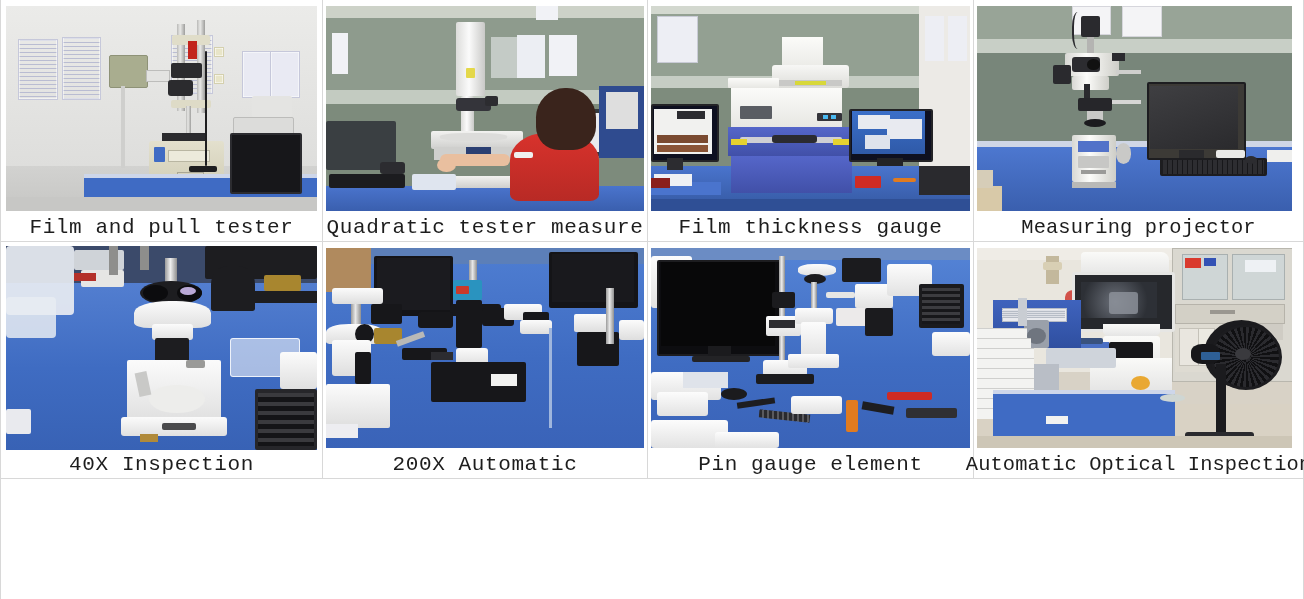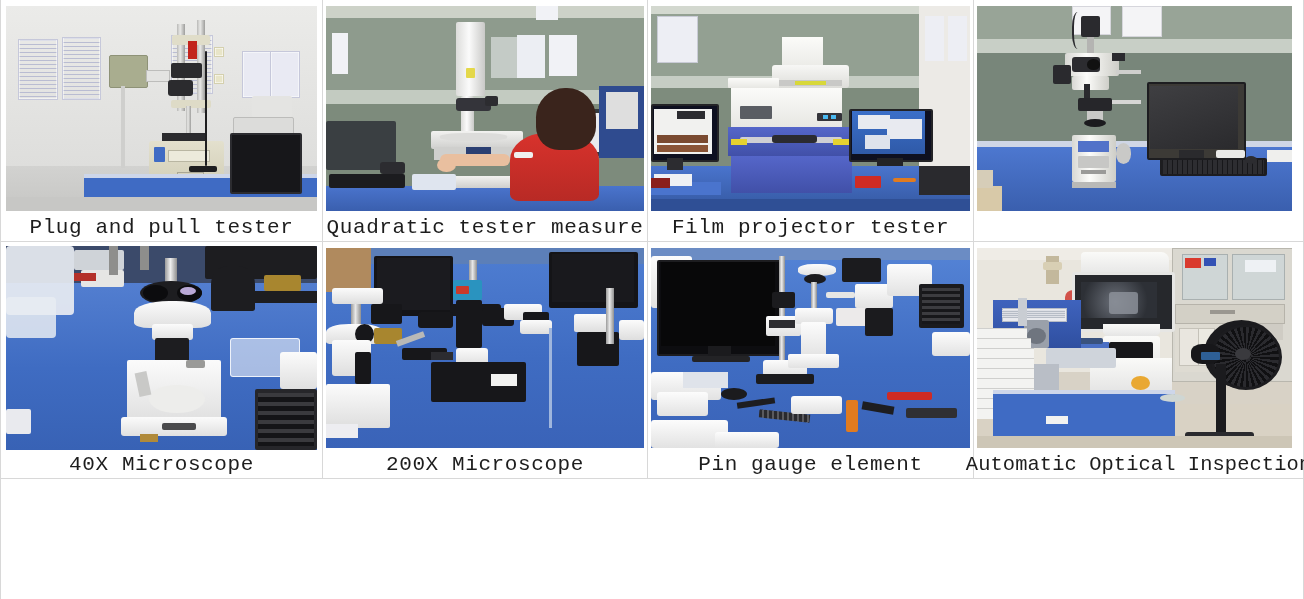--- a/index.html
+++ b/index.html
@@ -210,21 +210,21 @@
             <div class="L" style="left:59%;top:78%;width:9%;height:3%;background:#1e1e20;border-radius:2px"></div>
             <div class="L" style="left:73%;top:54%;width:19%;height:14%;background:#dcdcda;border:1px solid #bcbcba;border-radius:2px"></div>
             <div class="L" style="left:73%;top:62%;width:19%;height:4%;background:#c9c9c7"></div>
             <div class="L" style="left:79%;top:44%;width:13%;height:10%;background:#e4e4e2;border-radius:2px"></div>
             <div class="L bench" style="left:25%;top:83%;width:75%;height:10%"></div>
             <div class="L" style="left:25%;top:82%;width:75%;height:2%;background:#cdd6ea"></div>
             <div class="L mon" style="left:72%;top:62%;width:22%;height:28%"></div>
             <div class="L" style="left:0;top:93%;width:100%;height:7%;background:#c7c7c5"></div>
           </div>
         </div>
-        <div class="caption">Plug and pull tester</div>
+        <div class="caption">Film and pull tester</div>
       </div>
 
       <div class="cell c2">
         <div class="img-wrap">
           <div class="photo p2">
             <div class="L wtop"></div>
               <div class="L wband"></div>
               <div class="L wbot"></div>
             <div class="L benchedge"></div>
               <div class="L bench"></div>
@@ -304,21 +304,21 @@
             <div class="L" style="left:71%;top:74%;width:8%;height:4%;background:#232326"></div>
             <div class="L" style="left:0;top:86%;width:22%;height:6%;background:#4a74cd"></div>
             <div class="L" style="left:1%;top:82%;width:12%;height:6%;background:#eef0f4"></div>
             <div class="L" style="left:0;top:84%;width:6%;height:5%;background:#8a1f1c"></div>
             <div class="L red" style="left:64%;top:83%;width:8%;height:6%;border-radius:1px"></div>
             <div class="L" style="left:76%;top:84%;width:7%;height:2%;background:#e07b20;border-radius:2px"></div>
             <div class="L" style="left:84%;top:78%;width:16%;height:14%;background:#2a2a2e"></div>
             <div class="L" style="left:0;top:94%;width:100%;height:6%;background:#2f4f95"></div>
           </div>
         </div>
-        <div class="caption">Film projector tester</div>
+        <div class="caption">Film thickness gauge</div>
       </div>
 
       <div class="cell c4 last">
         <div class="img-wrap">
           <div class="photo p4">
             <div class="L wtop"></div>
               <div class="L wband"></div>
               <div class="L wbot"></div>
             <div class="L bench"></div>
             <div class="L" style="left:0;top:66%;width:100%;height:3%;background:#cfd6e6"></div>
@@ -350,20 +350,21 @@
             <div class="L" style="left:64%;top:70%;width:8%;height:4%;background:#2a2a2d"></div>
             <div class="L kbd" style="left:58%;top:74%;width:34%;height:9%"></div>
             <div class="L" style="left:59%;top:75%;width:32%;height:7%;background:repeating-linear-gradient(90deg,#2d2d31 0 4px,#17171a 4px 5px)"></div>
             <div class="L" style="left:76%;top:70%;width:9%;height:4%;background:#e9e9e7;border-radius:2px"></div>
             <div class="L" style="left:85%;top:73%;width:4%;height:4%;background:#2c2c30;border-radius:50%"></div>
             <div class="L" style="left:92%;top:70%;width:8%;height:6%;background:#efefed"></div>
             <div class="L" style="left:0;top:88%;width:8%;height:12%;background:#d8c9a8"></div>
             <div class="L" style="left:0;top:80%;width:5%;height:9%;background:#d6cdb8"></div>
           </div>
         </div>
+        <div class="caption">Measuring projector</div>
       </div>
     </div>
 
     <div class="row row2">
 
       <div class="cell c1">
         <div class="img-wrap">
           <div class="photo p5">
             <div class="L bench"></div>
             <div class="L" style="left:0;top:0;width:100%;height:18%;background:#3b4a6a"></div>
@@ -393,21 +394,21 @@
             <div class="L white" style="left:37%;top:84%;width:34%;height:9%"></div>
             <div class="L" style="left:50%;top:87%;width:11%;height:3%;background:#4a4a4c;border-radius:2px"></div>
             <div class="L" style="left:43%;top:92%;width:6%;height:4%;background:#b08a3a"></div>
             <div class="L clear" style="left:72%;top:45%;width:22%;height:18%"></div>
             <div class="L white" style="left:88%;top:52%;width:12%;height:18%"></div>
             <div class="L tray" style="left:80%;top:70%;width:20%;height:30%"></div>
             <div class="L" style="left:81%;top:72%;width:18%;height:26%;background:repeating-linear-gradient(180deg,#3a3a3e 0 4px,#141417 4px 9px)"></div>
             <div class="L" style="left:0;top:80%;width:8%;height:12%;background:#e9eaee;border-radius:2px"></div>
           </div>
         </div>
-        <div class="caption">40X Microscope</div>
+        <div class="caption">40X Inspection</div>
       </div>
 
       <div class="cell c2">
         <div class="img-wrap">
           <div class="photo p6">
             <div class="L bench"></div>
             <div class="L" style="left:0;top:0;width:100%;height:8%;background:#5c7fb8"></div>
             <div class="L" style="left:0;top:0;width:14%;height:22%;background:#b08a5e"></div>
             <div class="L mon" style="left:15%;top:4%;width:25%;height:30%"></div>
             <div class="L" style="left:16%;top:5%;width:23%;height:26%;background:#1b1b1f"></div>
@@ -439,21 +440,21 @@
             <div class="L dark" style="left:62%;top:32%;width:8%;height:8%;border-radius:2px"></div>
             <div class="L white" style="left:61%;top:36%;width:10%;height:7%"></div>
             <div class="L white" style="left:78%;top:33%;width:11%;height:9%;border-radius:2px"></div>
             <div class="L dark" style="left:79%;top:42%;width:13%;height:17%"></div>
             <div class="L post" style="left:88%;top:20%;width:2.5%;height:28%"></div>
             <div class="L white" style="left:92%;top:36%;width:8%;height:10%"></div>
             <div class="L" style="left:70%;top:40%;width:1%;height:50%;background:#9fb6dd"></div>
             <div class="L" style="left:0;top:88%;width:10%;height:7%;background:#ededf1"></div>
           </div>
         </div>
-        <div class="caption">200X Microscope</div>
+        <div class="caption">200X Automatic</div>
       </div>
 
       <div class="cell c3">
         <div class="img-wrap">
           <div class="photo p7">
             <div class="L bench"></div>
             <div class="L" style="left:0;top:0;width:100%;height:6%;background:#6b8cc4"></div>
             <div class="L white" style="left:0;top:4%;width:13%;height:26%"></div>
             <div class="L mon" style="left:2%;top:6%;width:38%;height:46%"></div>
             <div class="L" style="left:3%;top:7%;width:36%;height:42%;background:#080809"></div>

